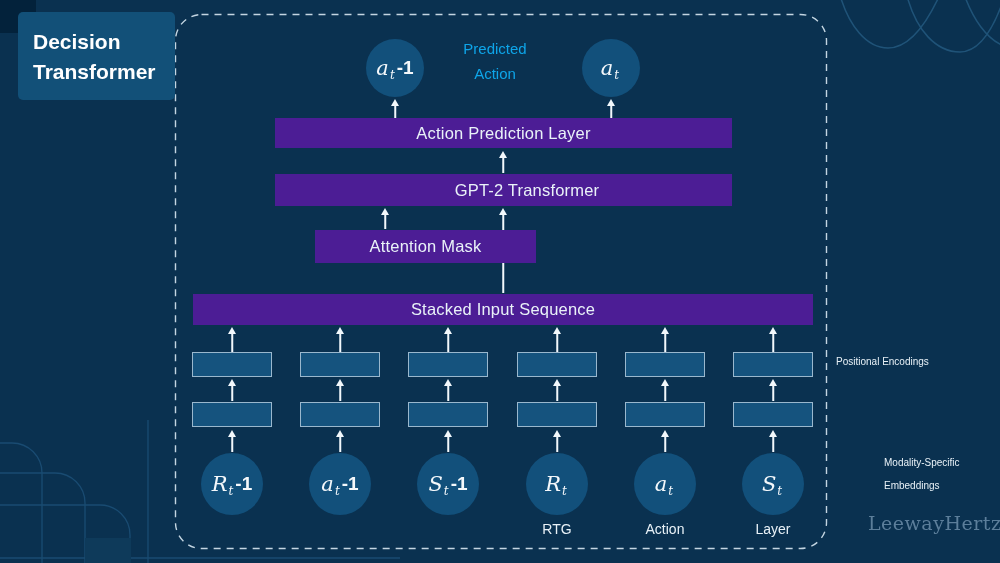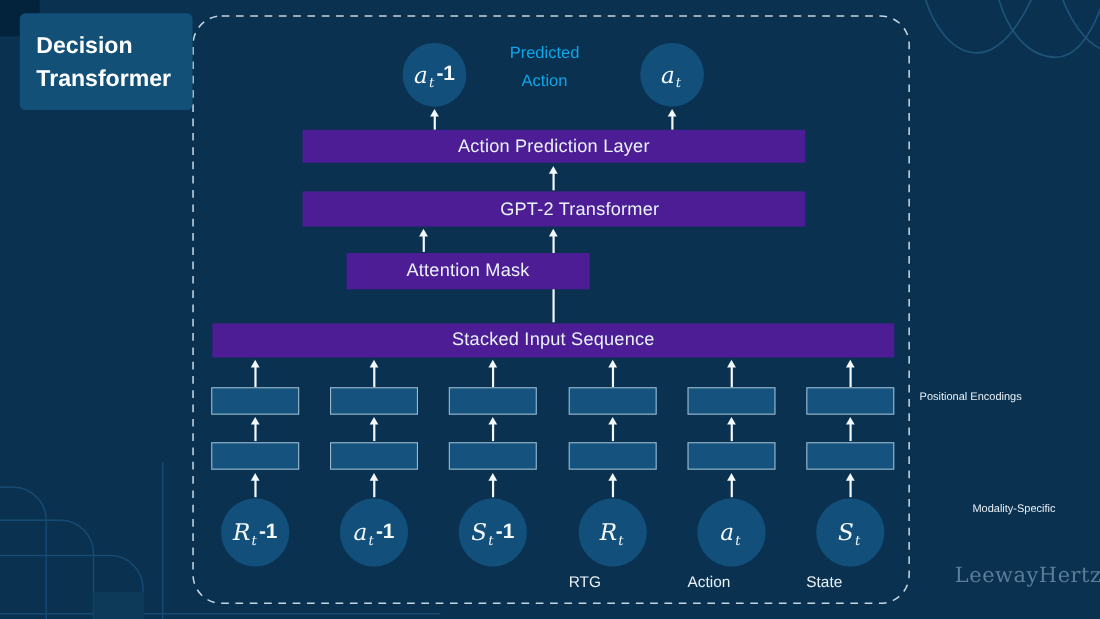--- a/index.html
+++ b/index.html
@@ -55,21 +55,21 @@
   
   .col { position:absolute; top:327px; width:80px; height:218px; }
   .col .a1 { left:35px; top:0;   height:25px; }
   .col .r1 { position:absolute; left:0; top:25px; width:80px; height:25px;
              background:#15537E; border:1px solid #9AB8CE; }
   .col .a2 { left:35px; top:52px; height:22px; }
   .col .r2 { position:absolute; left:0; top:75px; width:80px; height:25px;
              background:#15537E; border:1px solid #9AB8CE; }
   .col .a3 { left:35px; top:103px; height:22px; }
   .col .circle-in { left:9px; top:126px; width:62px; height:62px; }
-  .col .tag { position:absolute; left:0; top:194px; width:80px; 
+  .col .tag { position:absolute; left:0; top:194px; width:80px; text-align:center;
               font-size:14px; color:#E8F1F7; }
 
   .side-label { position:absolute; font-size:10px; color:#E8F1F7; }
   .side-pos  { left:836px; top:356px; }
   .side-mod  { left:884px; top:403px; line-height:23px;margin-top:48px; }
 
   .watermark { position:absolute; left:868px; top:512px;
                font-family:"DejaVu Serif","Liberation Serif",serif;
                font-size:19px; color:#5C7E9A; letter-spacing:.5px; }
 </style>
@@ -217,23 +217,24 @@
     <div class="arrow a1"></div>
     <div class="r1"></div>
     <div class="arrow a2"></div>
     <div class="r2"></div>
     <div class="arrow a3"></div>
     <div class="circle circle-in">
       <span class="tk-base">S</span>
         <span class="tk-sub">t</span>
         <span class="tk-suf"></span>
     </div>
-    <div class="tag">State</div>
+    <div class="tag">Layer</div>
   </div>
 
   <div class="side-label side-pos">Positional Encodings</div>
   <div class="side-label side-mod">
     <div>Modality-Specific</div>
+    <div>Embeddings</div>
   </div>
 
   <div class="watermark">LeewayHertz</div>
 
 </div>
 
 </body></html>

